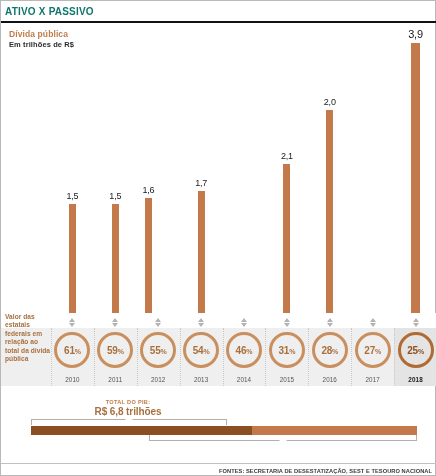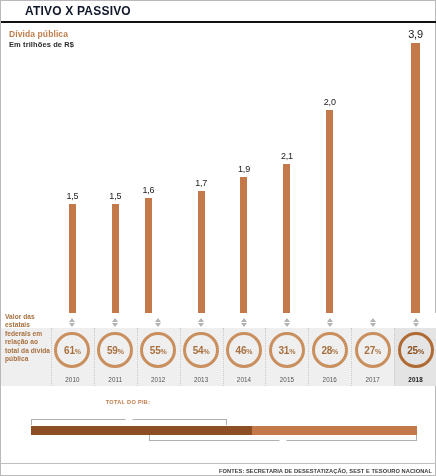--- a/index.html
+++ b/index.html
@@ -17,22 +17,22 @@
   }
 
   
   .title-bar {
     position: absolute; left: 0; top: 0;
     width: 436px; height: 22px;
     border-bottom: 2px solid #111;
     display: flex; align-items: center;
   }
   .title {
-    font-size: 12px; font-weight: bold; letter-spacing: 0.2px;
-    color: #0f172a; padding-left: 24px;
+    font-size: 10px; font-weight: bold; letter-spacing: 0.2px;
+    color: #0f766e; padding-left: 4px;
   }
   .legend {
     position: absolute; left: 8px; top: 28px;
     line-height: 1.25;
   }
   .legend-main {
     font-size: 8.5px; font-weight: bold; color: #c07d4a;
     letter-spacing: 0.1px;
   }
   .legend-sub {
@@ -209,24 +209,20 @@
         <div class="bar" style="height: 109px;"></div>
       </div>
       <div class="col" style="left: 76px;">
         <div class="bar-value">1,6</div>
         <div class="bar" style="height: 115px;"></div>
       </div>
       <div class="col" style="left: 128.667px;">
         <div class="bar-value">1,7</div>
         <div class="bar" style="height: 122px;"></div>
       </div>
-      <div class="col" style="left: 171.556px;">
-        <div class="bar-value">1,9</div>
-        <div class="bar" style="height: 136px;"></div>
-      </div>
       <div class="col" style="left: 214.444px;">
         <div class="bar-value">2,1</div>
         <div class="bar" style="height: 149px;"></div>
       </div>
       <div class="col" style="left: 257.333px;">
         <div class="bar-value">2,0</div>
         <div class="bar" style="height: 203px;"></div>
       </div>
       <div class="col highlight" style="left: 343.111px;">
         <div class="bar-value">3,9</div>
@@ -346,20 +342,21 @@
           <div class="ring"></div>
           <span class="pct">25<span class="sym">%</span></span>
         </div>
         <div class="year">2018</div>
       </div>
     </div>
 
   <div class="bottom">
     <div class="pib-label">
       <div class="pib-kicker">TOTAL DO PIB:</div>
+      <div class="pib-value">R$ 6,8 trilhões</div>
     </div>
     <div class="brace-top"></div>
     <div class="tot-bar">
       <div class="div-bar" style="width: 57.3529%;"></div>
     </div>
     <div class="brace-bot"></div>
 
     <div class="source">
       <div class="source-text">FONTES: SECRETARIA DE DESESTATIZAÇÃO, SEST E TESOURO NACIONAL</div>
     </div>

